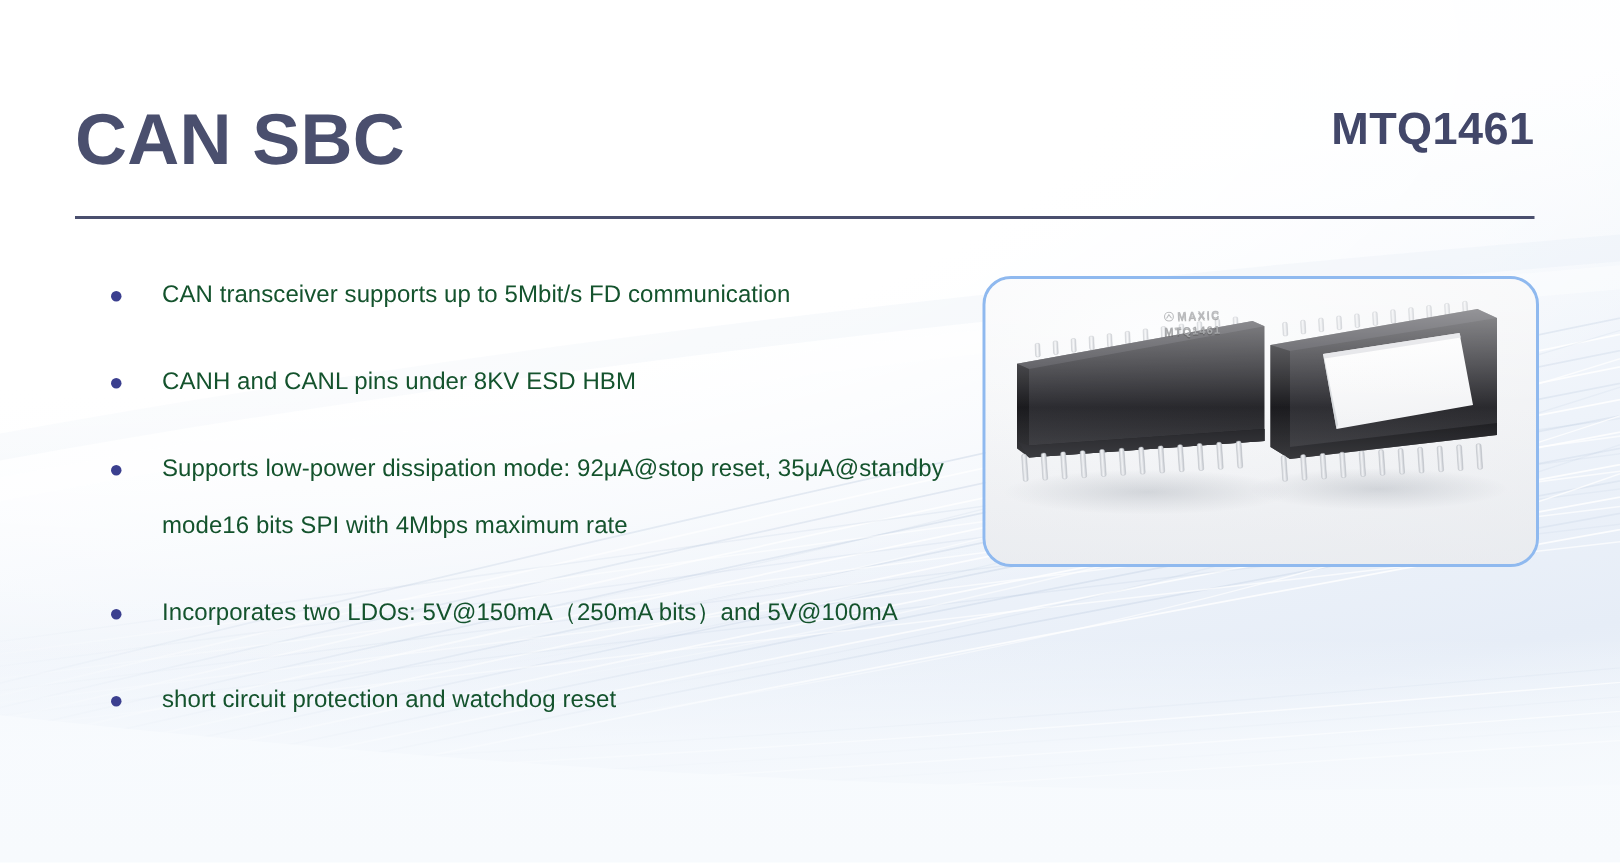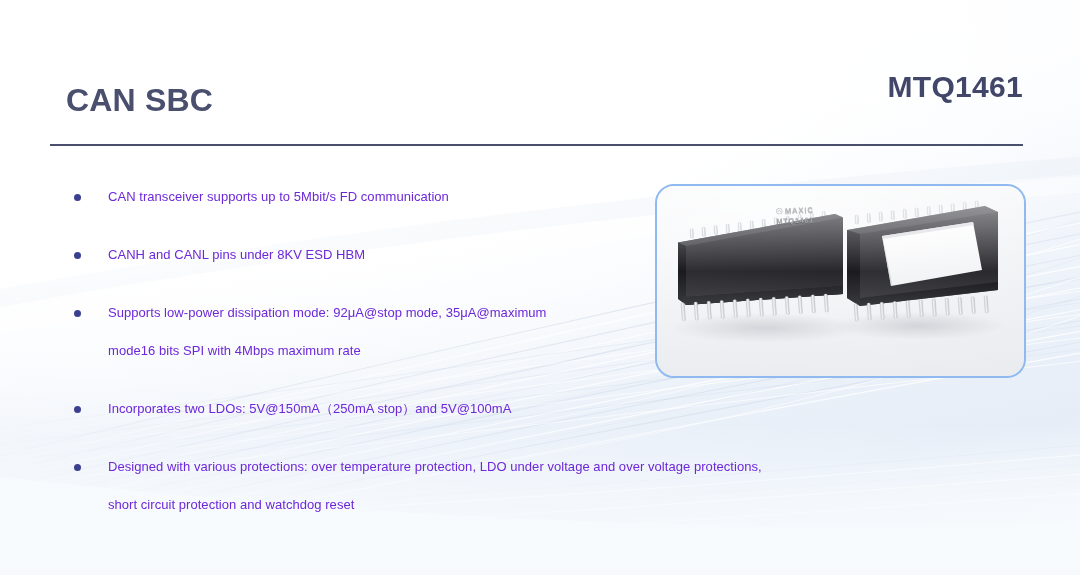--- a/index.html
+++ b/index.html
@@ -72,22 +72,22 @@
     left: 50px;
     top: 66px;
     width: 973px;
     height: 62px;
   }
 
   .title {
     position: absolute;
     left: 0;
     top: 0;
-    margin: 16px;
-    font-size: 32px;
+    margin: 0;
+    font-size: 48px;
     font-weight: bold;
     letter-spacing: 0.2px;
     color: #4a4f6e;
     line-height: 1.15;
     white-space: nowrap;
   }
 
   .part-number {
     position: absolute;
     right: 0;
@@ -118,23 +118,23 @@
     width: 880px;
     margin: 0;
     padding: 0;
     list-style: none;
   }
 
   .feature-item {
     position: relative;
     padding-left: 48px;
     margin-bottom: 20px;
-    font-size: 13px;
+    font-size: 16px;
     line-height: 38px;
-    color: #6d28d9;
+    color: #14532d;
     letter-spacing: 0.05px;
   }
 
   .feature-item:last-child {
     margin-bottom: 0;
   }
 
   .feature-bullet {
     position: absolute;
     left: 14px;
@@ -328,30 +328,29 @@
     <li class="feature-item">
       <span class="feature-bullet"></span>
       <span class="feature-text">CAN transceiver supports up to 5Mbit/s FD communication</span>
     </li>
     <li class="feature-item">
       <span class="feature-bullet"></span>
       <span class="feature-text">CANH and CANL pins under 8KV ESD HBM</span>
     </li>
     <li class="feature-item two-line">
       <span class="feature-bullet"></span>
-      <span class="feature-text">Supports low-power dissipation mode: 92μA@stop mode, 35μA@maximum</span>
+      <span class="feature-text">Supports low-power dissipation mode: 92μA@stop reset, 35μA@standby</span>
       <span class="feature-text-cont">mode16 bits SPI with 4Mbps maximum rate</span>
     </li>
     <li class="feature-item">
       <span class="feature-bullet"></span>
-      <span class="feature-text">Incorporates two LDOs: 5V@150mA（250mA stop）and 5V@100mA</span>
+      <span class="feature-text">Incorporates two LDOs: 5V@150mA（250mA bits）and 5V@100mA</span>
     </li>
     <li class="feature-item two-line">
       <span class="feature-bullet"></span>
-      <span class="feature-text">Designed with various protections: over temperature protection, LDO under voltage and over voltage protections,</span>
       <span class="feature-text-cont">short circuit protection and watchdog reset</span>
     </li>
 
   </ul>
 
   <div class="product-panel">
     <div class="chip-stage">
       <svg class="chip-svg" width="367" height="190" viewBox="0 0 367 190" xmlns="http://www.w3.org/2000/svg">
         <defs>
           <linearGradient id="bodyTopL" x1="0" y1="0" x2="0.35" y2="1">

